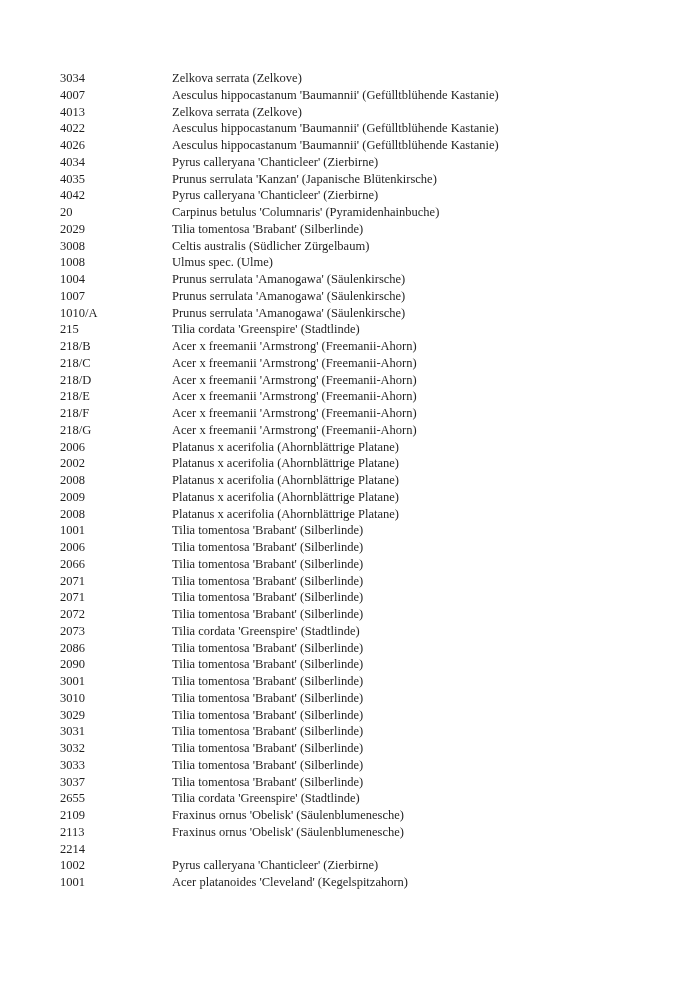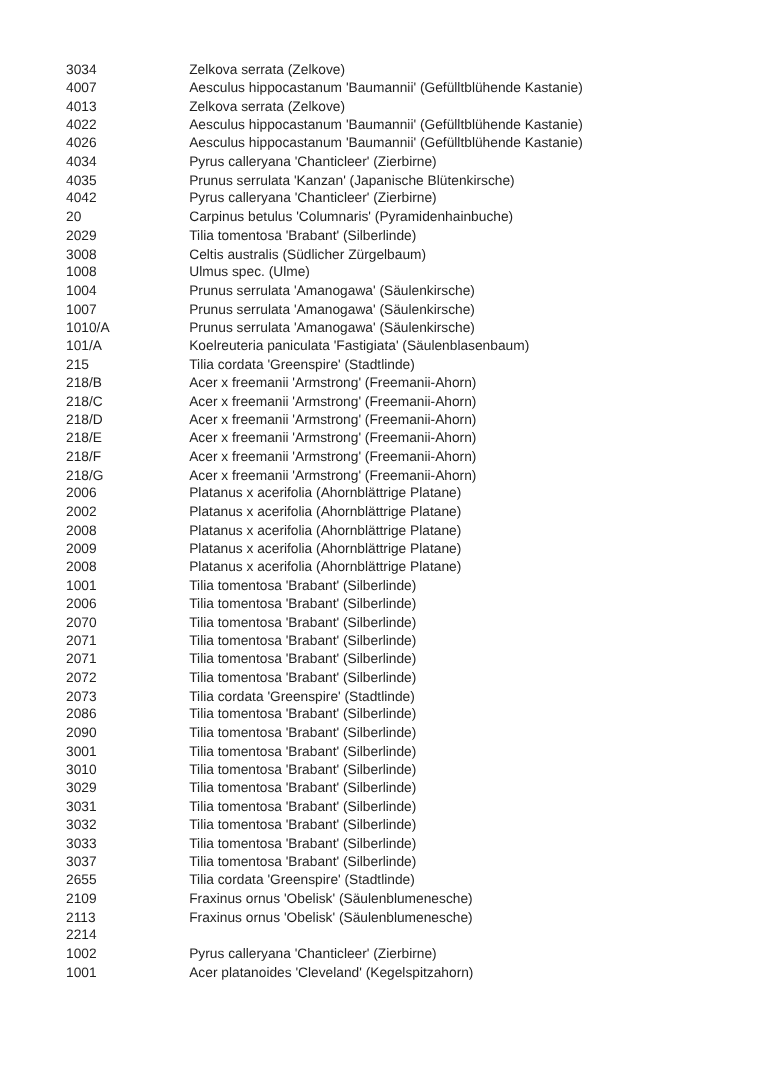--- a/index.html
+++ b/index.html
@@ -10,23 +10,24 @@
     width: 700px;
     height: 990px;
     background: #ffffff;
     font-family: "Liberation Sans", "DejaVu Sans", sans-serif;
     color: #1f1f1f;
     overflow: hidden;
     position: relative;
   }
   .tree-list {
     position: absolute;
-    top: 55px;
+    top: 70px;
     left: 60px;
     right: 30px;
+    font-family: Liberation Serif, serif;
   }
   .row {
     display: flex;
     align-items: baseline;
     font-size: 12.5px;
     line-height: 16.75px;
     white-space: nowrap;
   }
   .tree-id {
     flex: 0 0 112px;
@@ -109,24 +110,20 @@
   <div class="row">
     <span class="tree-id">1007</span>
     <span class="tree-name">Prunus serrulata 'Amanogawa' (Säulenkirsche)</span>
   </div>
 
   <div class="row">
     <span class="tree-id">1010/A</span>
     <span class="tree-name">Prunus serrulata 'Amanogawa' (Säulenkirsche)</span>
   </div>
 
-  <div class="row">
-    <span class="tree-id">101/A</span>
-    <span class="tree-name">Koelreuteria paniculata 'Fastigiata' (Säulenblasenbaum)</span>
-  </div>
 
   <div class="row">
     <span class="tree-id">215</span>
     <span class="tree-name">Tilia cordata 'Greenspire' (Stadtlinde)</span>
   </div>
 
   <div class="row">
     <span class="tree-id">218/B</span>
     <span class="tree-name">Acer x freemanii 'Armstrong' (Freemanii-Ahorn)</span>
   </div>
@@ -185,21 +182,21 @@
     <span class="tree-id">1001</span>
     <span class="tree-name">Tilia tomentosa 'Brabant' (Silberlinde)</span>
   </div>
 
   <div class="row">
     <span class="tree-id">2006</span>
     <span class="tree-name">Tilia tomentosa 'Brabant' (Silberlinde)</span>
   </div>
 
   <div class="row">
-    <span class="tree-id">2070</span>
+    <span class="tree-id">2066</span>
     <span class="tree-name">Tilia tomentosa 'Brabant' (Silberlinde)</span>
   </div>
 
   <div class="row">
     <span class="tree-id">2071</span>
     <span class="tree-name">Tilia tomentosa 'Brabant' (Silberlinde)</span>
   </div>
 
   <div class="row">
     <span class="tree-id">2071</span>

